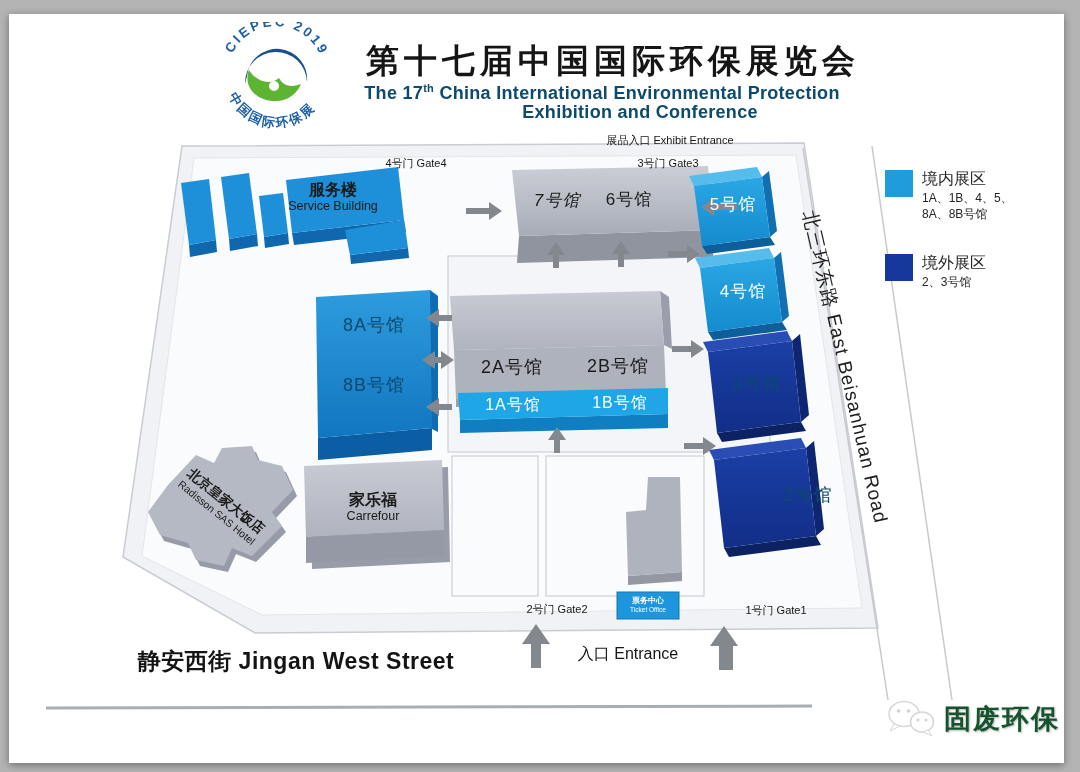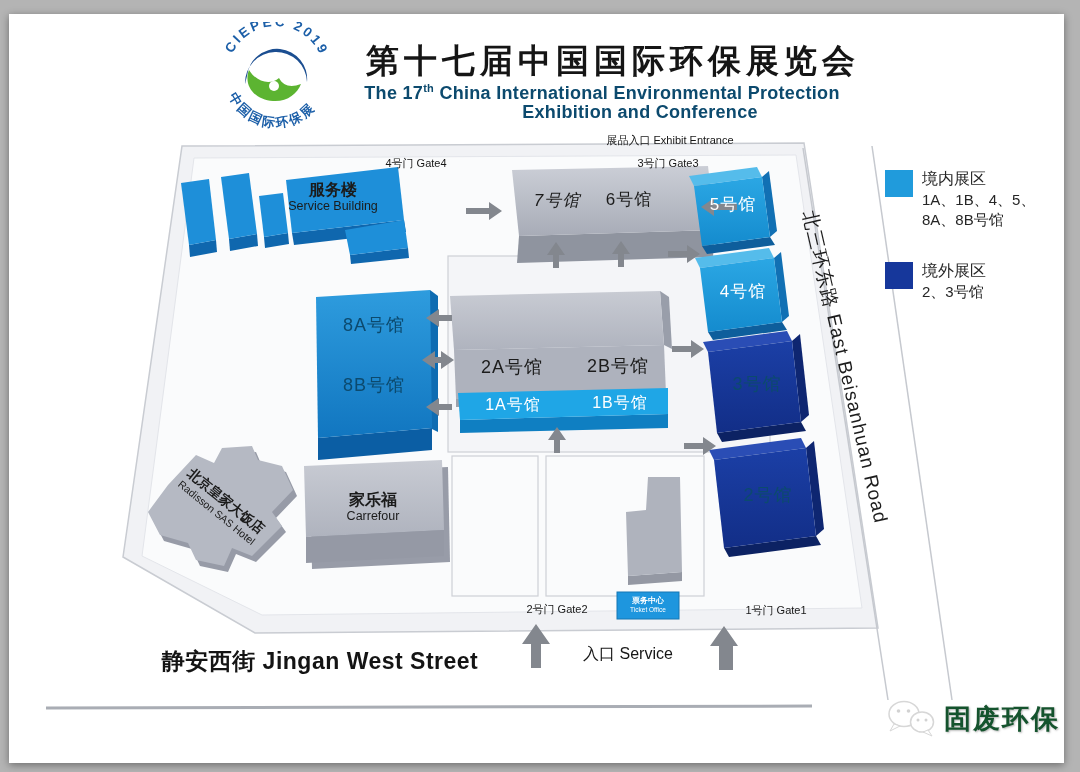--- a/index.html
+++ b/index.html
@@ -18,30 +18,30 @@
   .hallg{font-size:17px;font-weight:500;color:#1c1c1c;letter-spacing:1px;}
   .hallw{font-size:17px;font-weight:500;color:#fff;letter-spacing:1px;}
   .hallw-lg{font-size:18px;font-weight:500;color:#0c4a6e;letter-spacing:1px;}
   .bname-cn{font-size:16px;font-weight:600;}
   .bname-en{font-size:12.5px;font-weight:400;}
   .hotel-lbl{transform:translate(-50%,-50%) rotate(39deg);}
   .hotel-lbl .bname-cn{font-size:13.5px;}
   .hotel-lbl .bname-en{font-size:10.5px;}
   .ticket{font-size:8px;font-weight:600;line-height:1.2;}
   .ticket .en{font-size:6.5px;font-weight:400;}
-  .street{font-size:23px;font-weight:600;color:#141414;letter-spacing:.5px;margin-left:24px;}
+  .street{font-size:23px;font-weight:600;color:#141414;letter-spacing:.5px;}
   .road-lbl{transform:translate(-50%,-50%) rotate(77deg);font-size:19px;font-weight:500;
             color:#1c1c1c;letter-spacing:1px;}
   .legend{position:absolute;left:885px;top:168px;width:180px;}
   .leg-row{position:relative;margin-bottom:30px;}
   .leg-swatch{position:absolute;left:0;top:2px;width:28px;height:27px;}
   .leg-swatch.dom{background:#209BDC;}
   .leg-swatch.ovs{background:#16379B;}
   .leg-text{margin-left:37px;font-size:16px;color:#262626;font-weight:500;line-height:1.35;}
-  .leg-sub{font-size:15px;font-weight:400;}
+  .leg-sub{font-size:12px;font-weight:400;}
   .wm{position:absolute;left:884px;top:698px;display:flex;align-items:center;}
   .wm-text{font-size:27px;font-weight:600;color:#14532d;letter-spacing:2px;margin-left:6px;
            text-shadow:1px 1px 2px rgba(130,130,130,.6), -1px -1px 1px rgba(255,255,255,.9);}
 </style>
 </head>
 <body>
 
 <div id="screen">
   <div id="card"></div>
 
@@ -200,28 +200,28 @@
 
   <div class="lbl title-cn" style="left:613px;top:61px;">第十七届中国国际环保展览会</div>
   <div class="lbl subtitle" style="left:602px;top:93px;"><span>The 17</span><sup>th</sup><span> China International Environmental Protection</span></div>
   <div class="lbl subtitle" style="left:640px;top:112px;">Exhibition and Conference</div>
 
   <div class="lbl gate" style="left:670px;top:140px;">展品入口 Exhibit Entrance</div>
   <div class="lbl gate" style="left:416px;top:163px;">4号门 Gate4</div>
   <div class="lbl gate" style="left:668px;top:163px;">3号门 Gate3</div>
   <div class="lbl gate" style="left:557px;top:609px;">2号门 Gate2</div>
   <div class="lbl gate" style="left:728px;top:610px;margin-left:48px;">1号门 Gate1</div>
-  <div class="lbl gate" style="left:628px;top:654px;font-size:16px;">入口 Service</div>
+  <div class="lbl gate" style="left:628px;top:654px;font-size:16px;">入口 Entrance</div>
 
   <div class="lbl hallg" style="left:557px;top:201px;font-style:italic;">7号馆</div>
   <div class="lbl hallg" style="left:629px;top:200px;">6号馆</div>
   <div class="lbl hallw" style="left:733px;top:205px;">5号馆</div>
   <div class="lbl hallw" style="left:743px;top:292px;">4号馆</div>
   <div class="lbl hallw-lg" style="left:757px;top:384px;">3号馆</div>
-  <div class="lbl hallw-lg" style="left:768px;top:495px;">2号馆</div>
+  <div class="lbl hallw-lg" style="left:808px;top:495px;">2号馆</div>
   <div class="lbl hallw-lg" style="left:374px;top:325px;">8A号馆</div>
   <div class="lbl hallw-lg" style="left:374px;top:385px;">8B号馆</div>
   <div class="lbl hallg" style="left:512px;top:367px;font-size:18px;">2A号馆</div>
   <div class="lbl hallg" style="left:618px;top:366px;font-size:18px;">2B号馆</div>
   <div class="lbl hallw" style="left:513px;top:405px;font-size:16px;">1A号馆</div>
   <div class="lbl hallw" style="left:620px;top:403px;font-size:16px;">1B号馆</div>
 
   <div class="lbl c" style="left:333px;top:197px;">
     <div class="bname-cn">服务楼</div>
     <div class="bname-en">Service Building</div>

